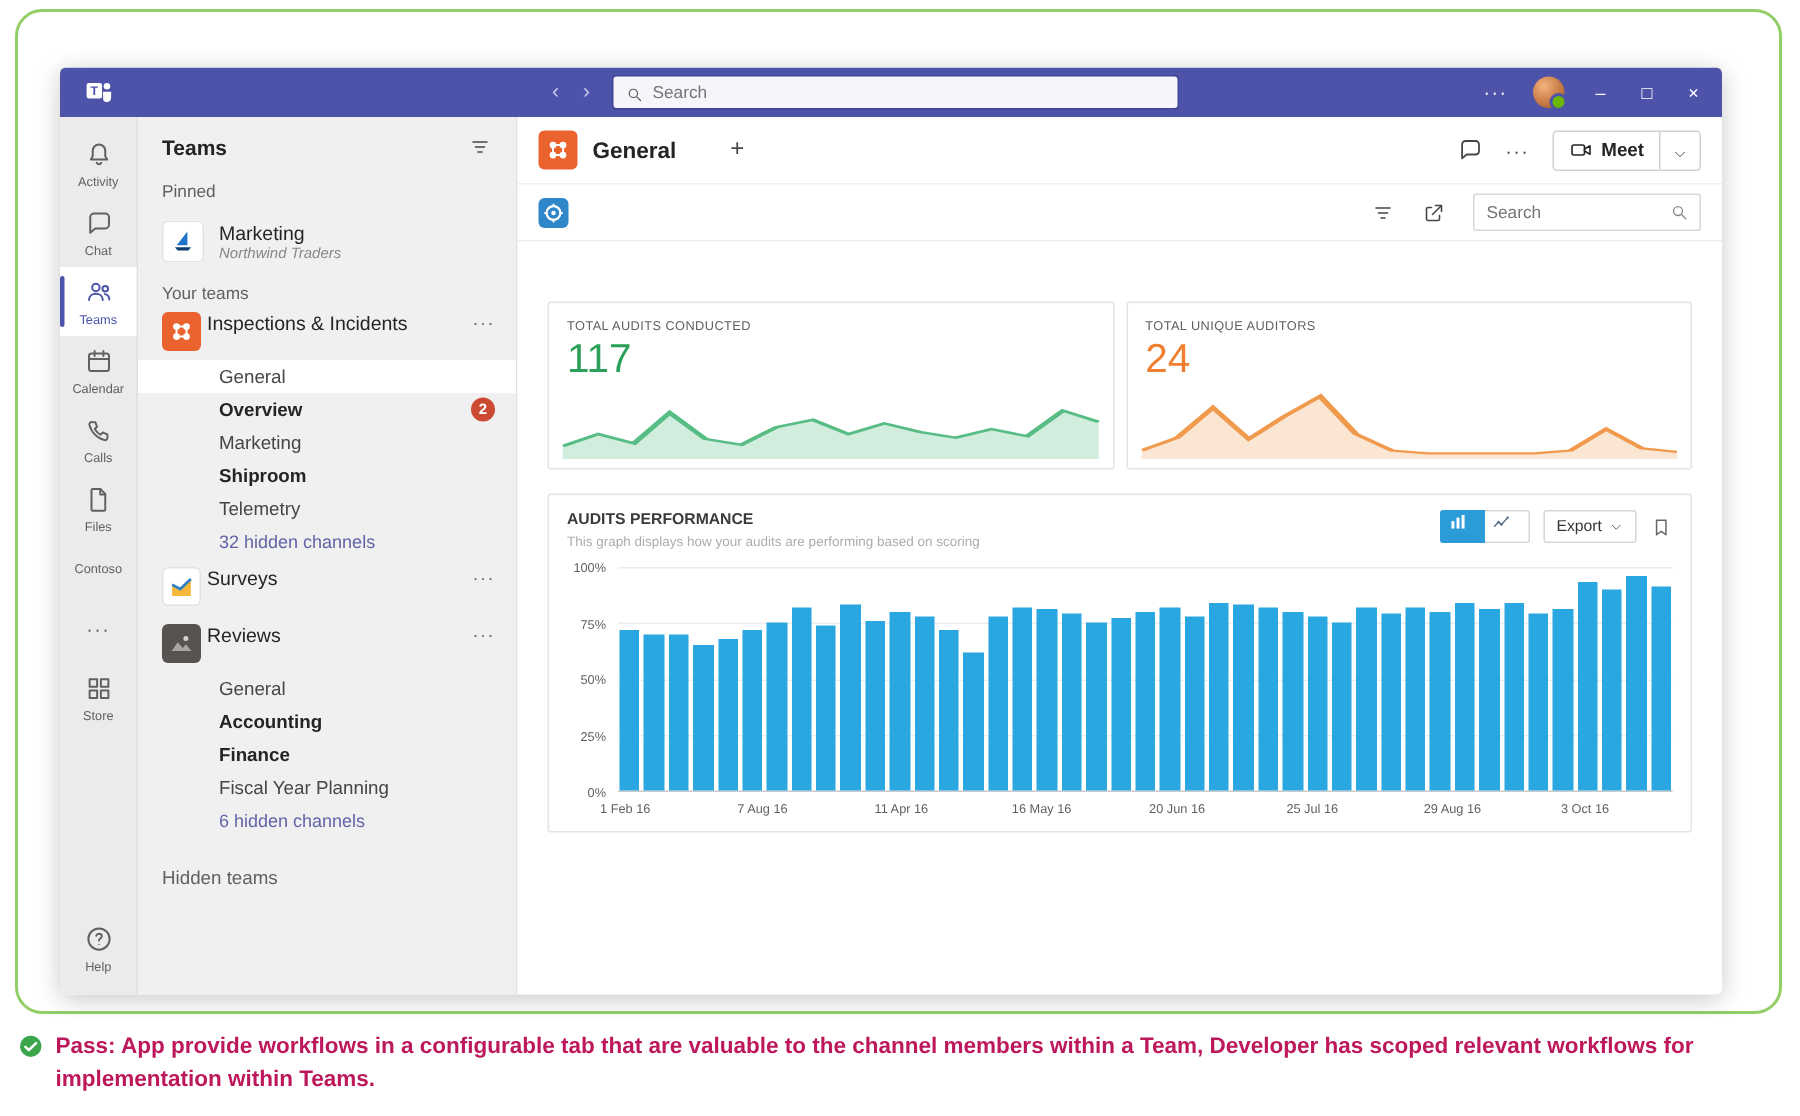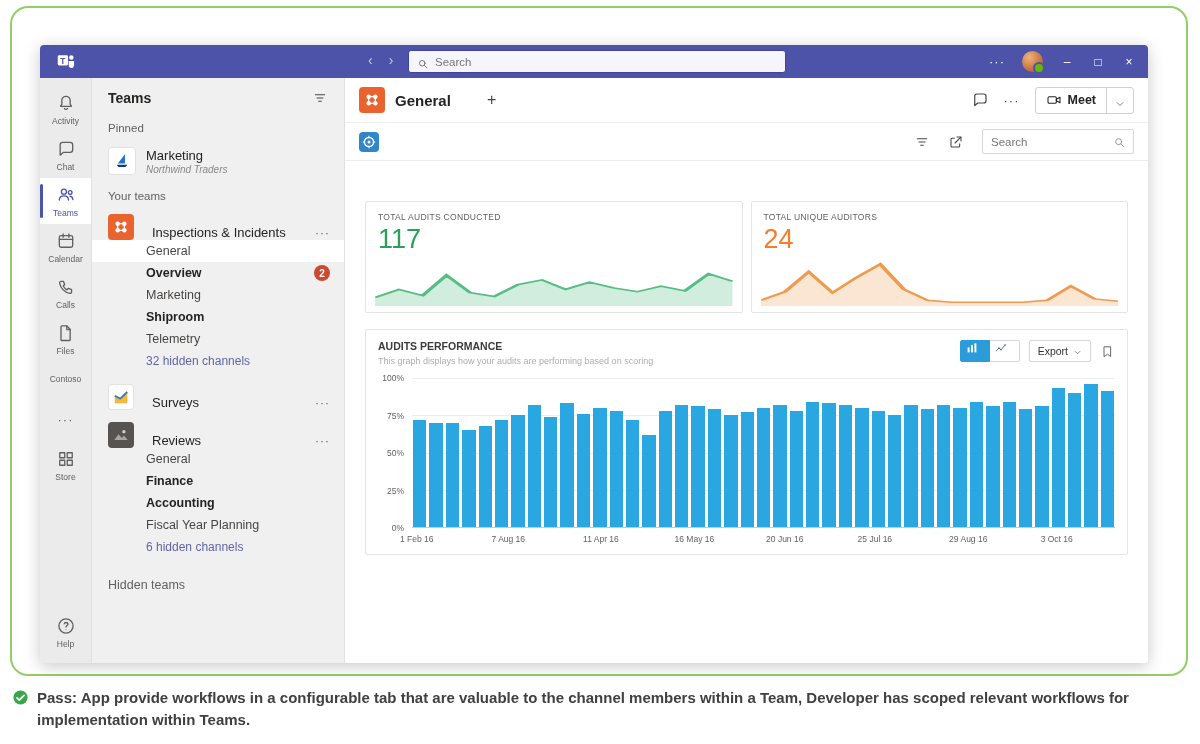--- a/index.html
+++ b/index.html
@@ -57,21 +57,21 @@
   .pinned-item { display:flex; align-items:center; gap:10px; padding:0 16px; height:42px; cursor:pointer; }
   .logo-box { width:28px; height:28px; border-radius:4px; flex:0 0 28px; display:flex; align-items:center; justify-content:center; }
   .logo-box svg { width:20px; height:20px; }
   .lb-white { background:#fff; box-shadow:inset 0 0 0 1px #e2e2e2; }
   .lb-orange { background:#ea632e; }
   .lb-dark { background:#565351; }
   .lb-blue { background:#2f86c9; }
   .pi-text { display:flex; flex-direction:column; gap:1px; }
   .pi-name { font-size:13px; color:#252423; }
   .pi-sub { font-size:10px; color:#8a8886;font-style:italic; }
-  .team-row { display:flex; align-items:flex-end; gap:18px; padding:0 14px 0 16px; height:32px; cursor:pointer; }
+  .team-row { display:flex; align-items:flex-start; gap:4px; padding:0 14px 0 16px; height:32px; cursor:pointer; }
   .team-row .logo-box { width:26px; height:26px; flex-basis:26px; }
   .team-name { font-size:13px; color:#252423; flex:1; white-space:nowrap; overflow:hidden; }
   .team-more { color:#616161; font-size:12px; letter-spacing:1px; }
   .team-block { margin-bottom:6px; }
   .channel-row { height:22px; display:flex; align-items:center; padding:0 14px 0 54px; font-size:12.5px; color:#484644; cursor:pointer; }
   .channel-row.active { background:#fff; }
   .channel-row.unread .chl { font-weight:700; color:#252423; }
   .channel-row.link .chl { color:#6264a7; font-size:12px; }
   .channel-badge { margin-left:auto; background:#cc4a31; color:#fff; width:16px; height:16px; border-radius:50%;
                    font-size:10px; font-weight:700; display:flex; align-items:center; justify-content:center; }
@@ -140,21 +140,21 @@
   .plot { flex:1; position:relative; height:150px; border-bottom:1px solid #c9c9c9; }
   .gridline { position:absolute; left:0; right:0; height:1px; background:#ededed; }
   .bars { position:absolute; left:0; right:0; top:0; bottom:0; display:flex; align-items:flex-end; gap:3px; padding:0 1px; }
   .bar { flex:1; }
   .x-axis { position:relative; height:18px; margin-left:22px; }
   .x-label { position:absolute; top:6px; font-size:8.5px; color:#616161; white-space:nowrap; }
 
   
   .footer { position:absolute; left:12px; top:687px; width:1176px; display:flex; gap:8px; align-items:flex-start; }
   .footer-check { flex:0 0 17px; width:17px; height:17px; margin-top:2px; }
-  .footer-text { font-size:15px; font-weight:700; color:#404040; line-height:1.45; }
+  .footer-text { font-size:15px; font-weight:700; color:#be185d; line-height:1.45; }
 </style>
 </head>
 <body>
 
 <div class="frame">
   <div class="window">
 
     <div class="titlebar">
       <span class="tb-logo"><svg viewBox="0 0 24 24" xmlns="http://www.w3.org/2000/svg">
             <circle cx="17.8" cy="8.2" r="2.4" fill="#fff"></circle>
@@ -333,24 +333,24 @@
                     <circle cx="15.5" cy="8" r="2" fill="#d6d2cf"></circle>
                   </svg>
                 </span>
                 <span class="team-name">Reviews</span>
                 <span class="team-more">···</span>
               </div>
               <div class="channel-row normal">
                 <span class="chl">General</span>
               </div>
               <div class="channel-row unread">
+                <span class="chl">Accounting</span>
+              </div>
+              <div class="channel-row unread">
                 <span class="chl">Finance</span>
-              </div>
-              <div class="channel-row unread">
-                <span class="chl">Accounting</span>
               </div>
               <div class="channel-row normal">
                 <span class="chl">Fiscal Year Planning</span>
               </div>
               <div class="channel-row link">
                 <span class="chl">6 hidden channels</span>
               </div>
             </div>
           </div>
         <div class="hidden-teams">Hidden teams</div>

